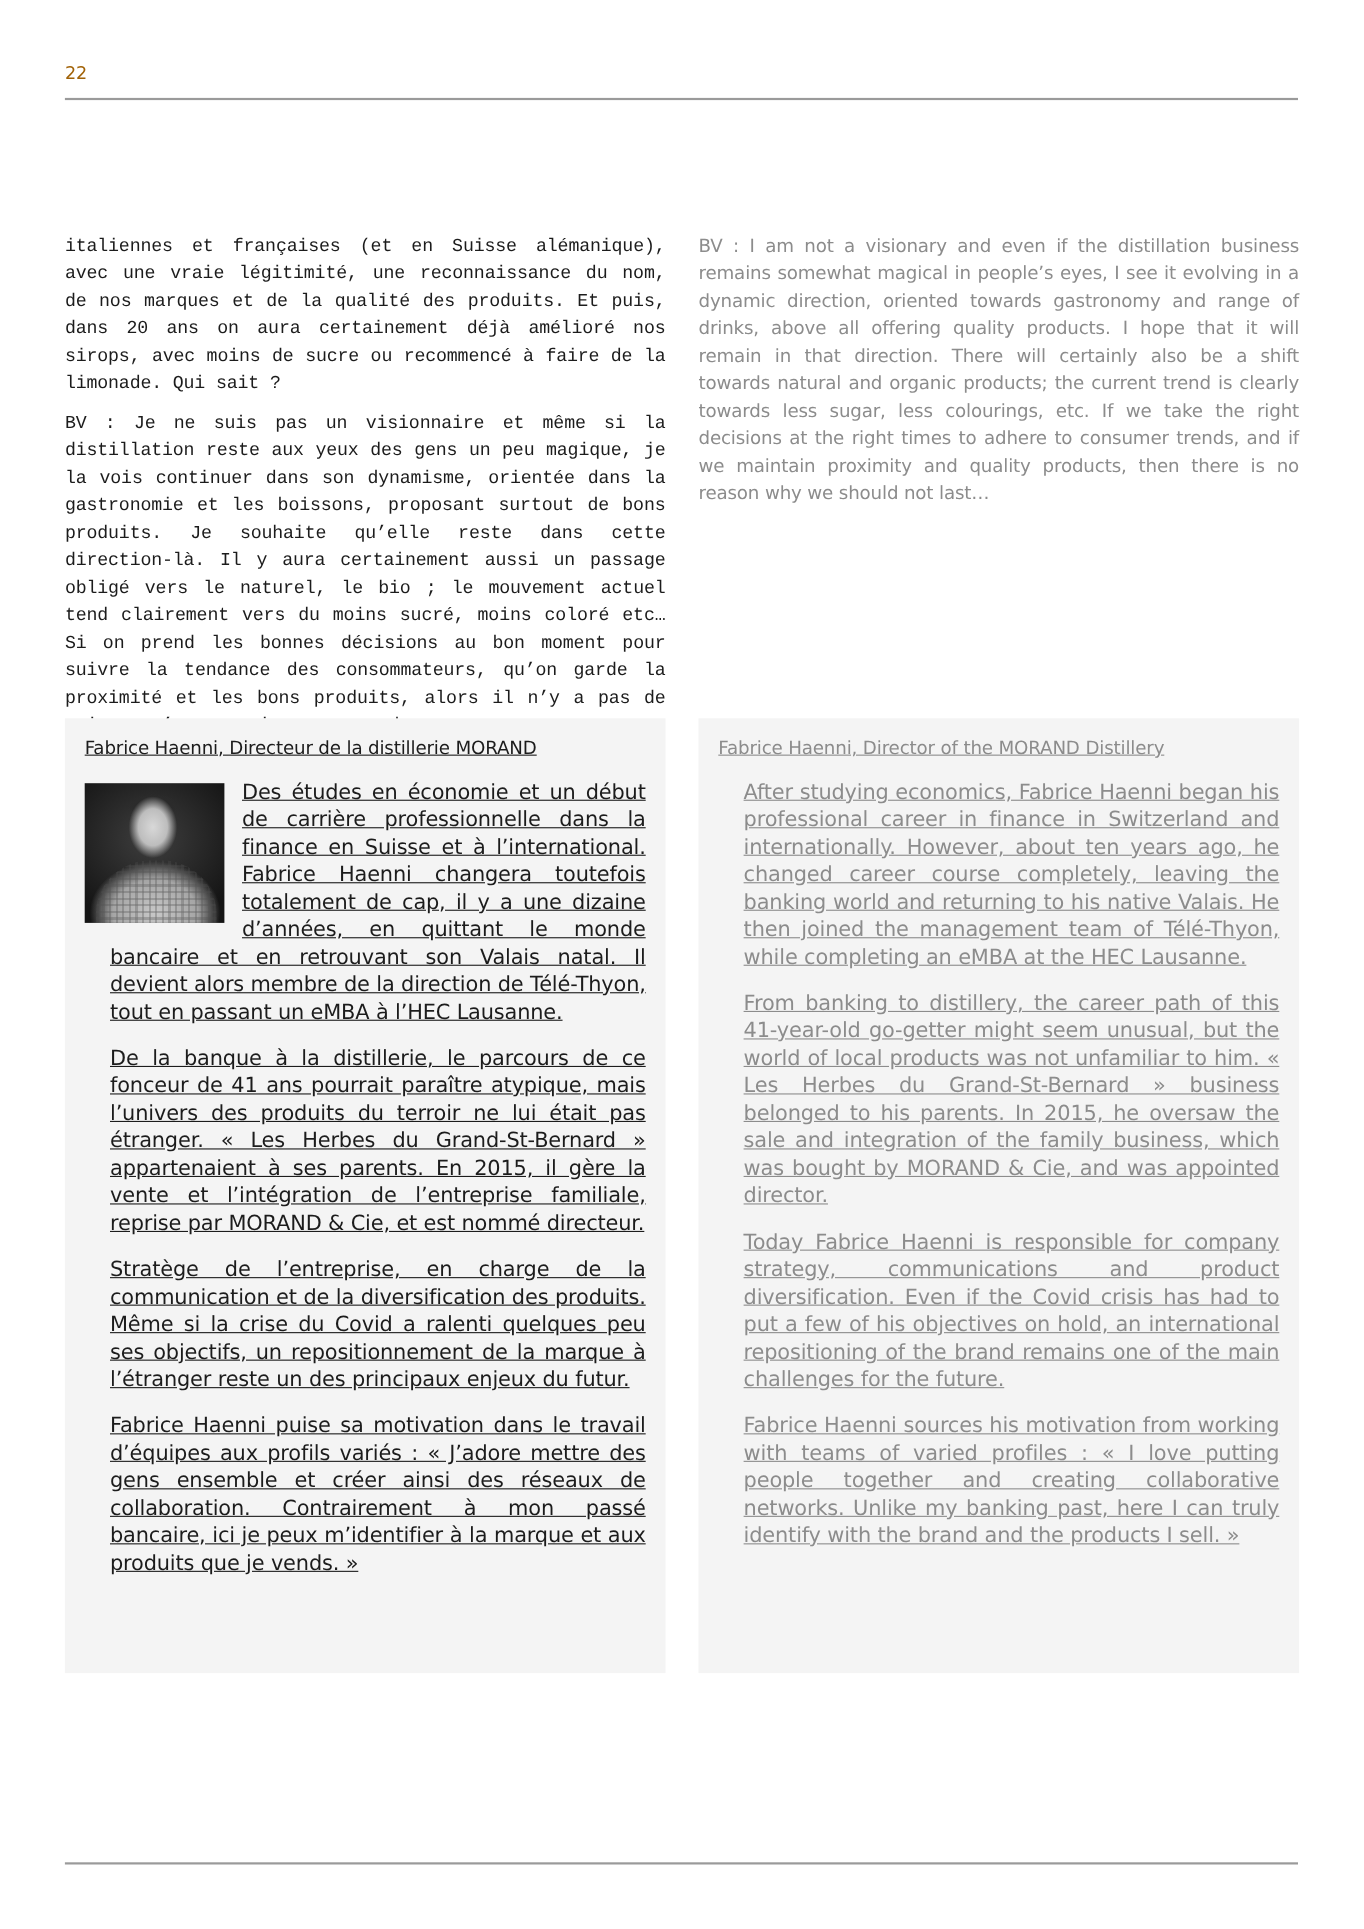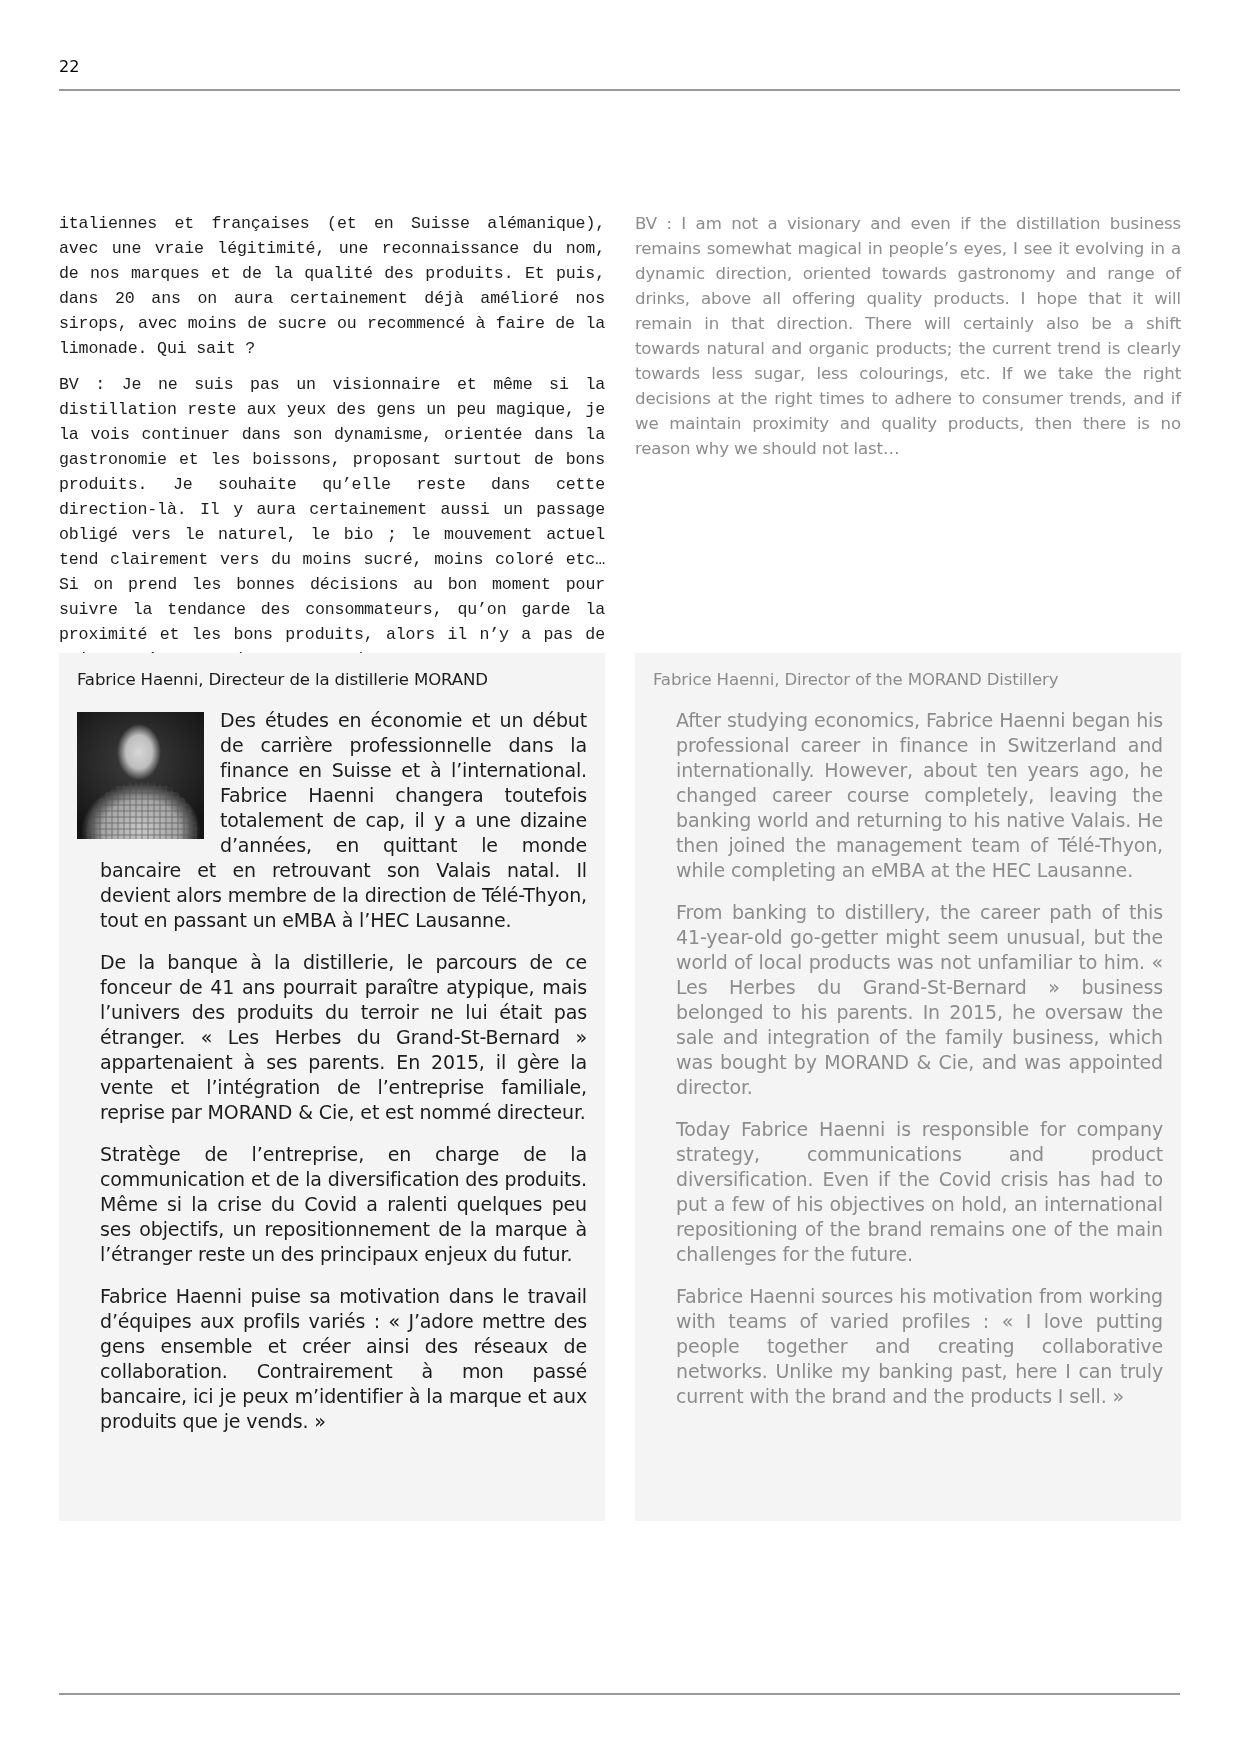--- a/index.html
+++ b/index.html
@@ -1,40 +1,40 @@
 <!DOCTYPE html>
 <html><head>
 <meta charset="utf-8">
 <style>
   * { box-sizing: border-box; margin: 0; padding: 0; }
   html, body { width: 1240px; height: 1754px; background: #ffffff; overflow: hidden; }
   body { position: relative; font-family: "DejaVu Sans", sans-serif; color: #1a1a1a; }
 
   .page-number {
     position: absolute; left: 59px; top: 57px;
-    font-size: 16px; color: #000000; letter-spacing: 0;
+    font-size: 16px; color: #a16207; letter-spacing: 0;
   }
   .rule {
     position: absolute; left: 59px; width: 1121px; height: 2px; background: #9a9a9a;
   }
   .rule.top { top: 89px; }
   .rule.bottom { top: 1693px; }
 
   .col {
     position: absolute; width: 546px;
     font-size: 16.6px; line-height: 25px; text-align: justify;
     letter-spacing: -0.15px;
   }
   .col p { margin-bottom: 11px; }
   .col.fr { left: 59px; top: 211px; color: #1c1c1c; font-family: Liberation Mono, monospace; }
   .col.en { left: 635px; top: 211px; color: #8c8c8c; }
 
   .box {
     position: absolute; top: 653px; height: 868px; width: 546px;
-    background: #f4f4f4; padding: 14px 18px 0 18px;
+    background: #f4f4f4; padding: 14px 18px 0 18px; text-decoration: underline;
   }
   .box.fr { left: 59px; color: #1c1c1c; }
   .box.en { left: 635px; color: #8c8c8c; }
   .box .box-title {
     font-size: 16.6px; line-height: 25px; margin-bottom: 16px; letter-spacing: -0.15px;
   }
   .box p {
     font-size: 19px; line-height: 25px; text-align: justify; margin-bottom: 17px;
     letter-spacing: -0.15px;
     margin-left: 23px;
@@ -81,16 +81,16 @@
   <p>De la banque à la distillerie, le parcours de ce fonceur de 41 ans pourrait paraître atypique, mais l’univers des produits du terroir ne lui était pas étranger. « Les Herbes du Grand-St-Bernard » appartenaient à ses parents. En 2015, il gère la vente et l’intégration de l’entreprise familiale, reprise par MORAND &amp; Cie, et est nommé directeur.</p>
   <p>Stratège de l’entreprise, en charge de la communication et de la diversification des produits. Même si la crise du Covid a ralenti quelques peu ses objectifs, un reposition­nement de la marque à l’étranger reste un des principaux enjeux du futur.</p>
   <p>Fabrice Haenni puise sa motivation dans le travail d’équipes aux profils variés : « J’adore mettre des gens ensemble et créer ainsi des réseaux de collaboration. Contrairement à mon passé bancaire, ici je peux m’identifier à la marque et aux produits que je vends. »</p>
 </div>
 
 <div class="box en">
   <div class="box-title">Fabrice Haenni, Director of the MORAND Distillery</div>
   <p>After studying economics, Fabrice Haenni began his professional career in finance in Switzerland and inter­nationally. However, about ten years ago, he changed career course completely, leaving the banking world and returning to his native Valais. He then joined the management team of Télé-Thyon, while completing an eMBA at the HEC Lausanne.</p>
   <p>From banking to distillery, the career path of this 41-year-old go-getter might seem unusual, but the world of local products was not unfamiliar to him. « Les Herbes du Grand-St-Bernard » business belonged to his parents. In 2015, he oversaw the sale and integration of the family business, which was bought by MORAND &amp; Cie, and was appointed director.</p>
   <p>Today Fabrice Haenni is responsible for company strategy, communications and product diversification. Even if the Covid crisis has had to put a few of his objectives on hold, an international repositioning of the brand remains one of the main challenges for the future.</p>
-  <p>Fabrice Haenni sources his motivation from working with teams of varied profiles : « I love putting people together and creating collaborative networks. Unlike my banking past, here I can truly current with the brand and the products I sell. »</p>
+  <p>Fabrice Haenni sources his motivation from working with teams of varied profiles : « I love putting people together and creating collaborative networks. Unlike my banking past, here I can truly identify with the brand and the products I sell. »</p>
 </div>
 
 <div class="rule bottom"></div>
 
 </body></html>

